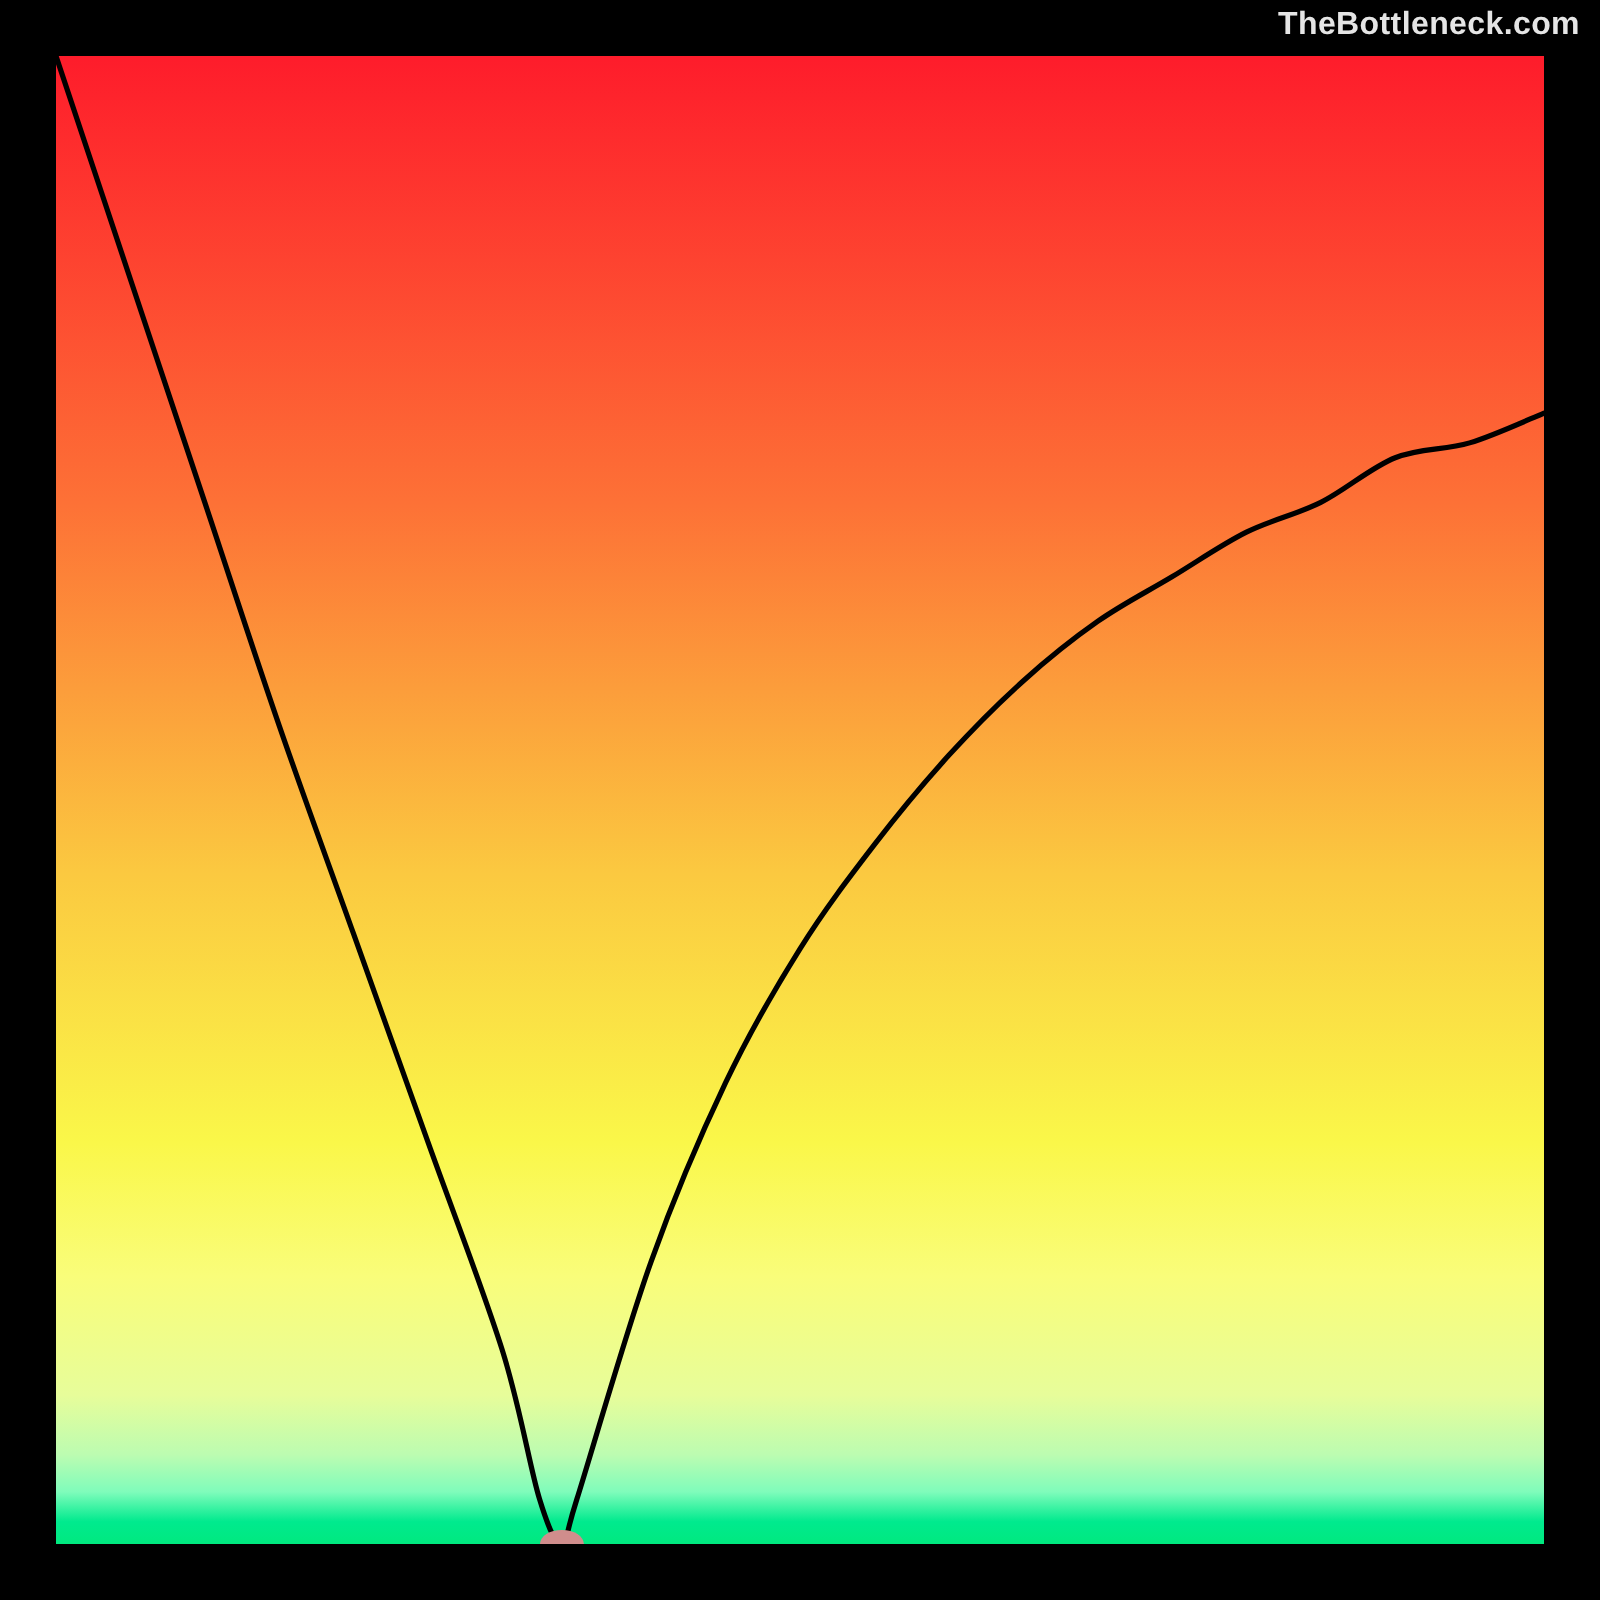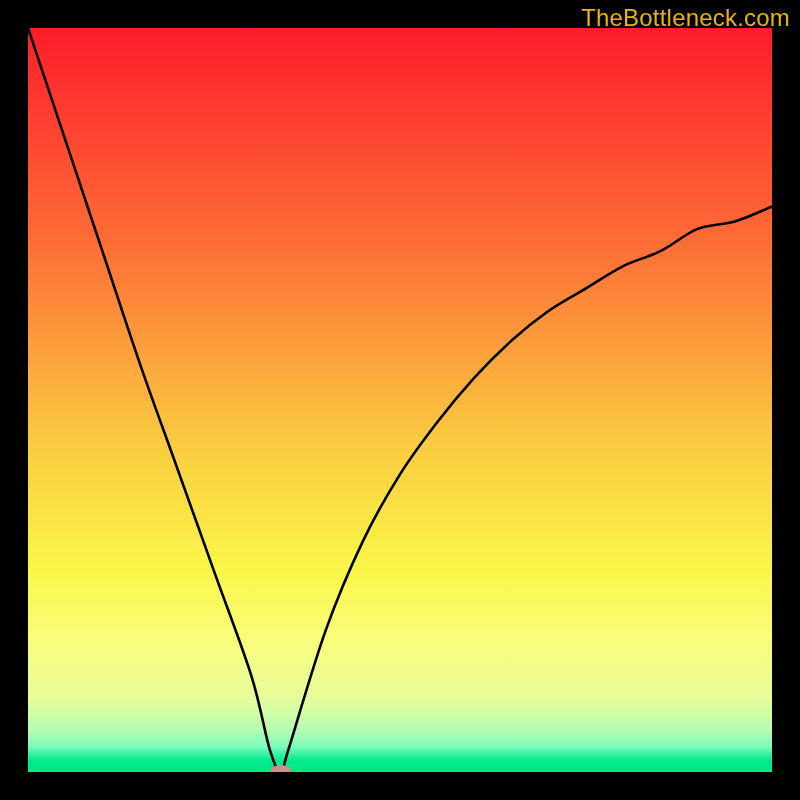--- a/index.html
+++ b/index.html
@@ -26,23 +26,23 @@
   }
   .plot-area svg {
     display: block;
     width: 100%;
     height: 100%;
   }
   .attribution {
     position: absolute;
     top: 4px;
     right: 10px;
-    font-size: 24px;
-    font-weight: 400;
-    color: #eab308;
+    font-size: 16px;
+    font-weight: 700;
+    color: #e5e5e5;
     letter-spacing: 0.2px;
   }
 </style>
 </head>
 <body>
 
 <div class="frame">
 
   <div class="attribution">TheBottleneck.com</div>
 

